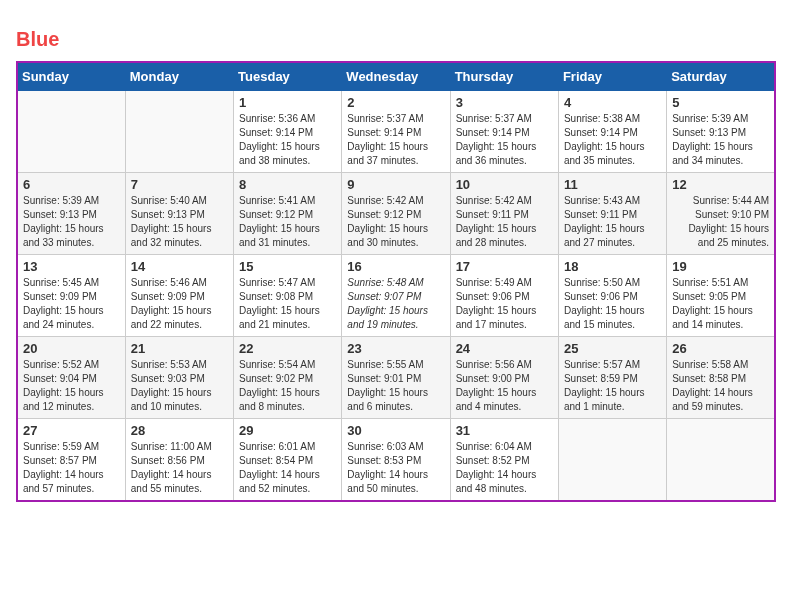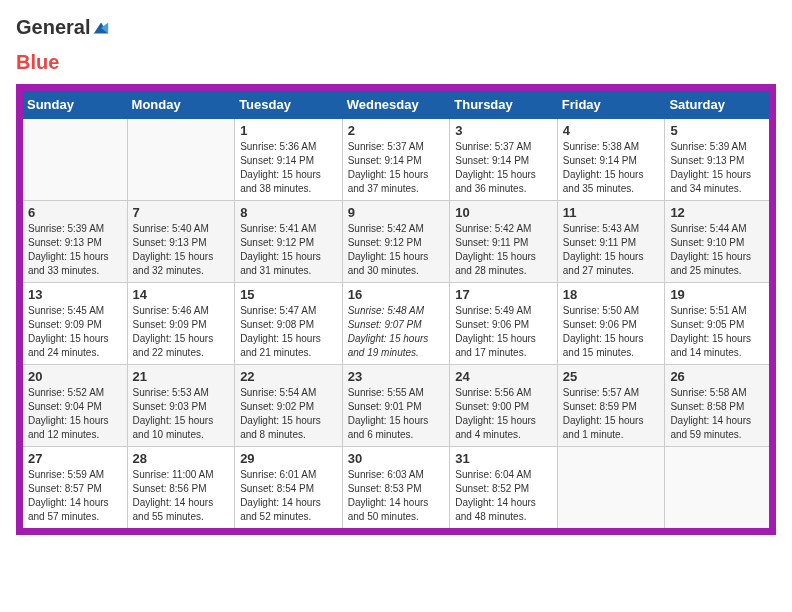--- a/index.html
+++ b/index.html
@@ -50,21 +50,21 @@
       color: #333;
       line-height: 1.1;
     }
     .subtitle {
       font-size: 14px;
       color: #555;
     }
     .calendar {
       width: 100%;
       border-collapse: collapse;
-      border: 7px solid #a21caf;
+      border: 2px solid #a21caf;
     }
     .calendar th {
       background-color: #1a5fa8;
       color: #fff;
       font-size: 13px;
       font-weight: bold;
       padding: 6px 4px;
       text-align: left;
       border: 1px solid #1a5fa8;
     }
@@ -97,27 +97,20 @@
     }
     .empty-cell {
       background: #f9f9f9 !important;
     }
   </style>
 </head>
 <body>
 
 <div class="header-area">
   <div class="logo">
-    <div class="logo-text">
-      <span class="logo-general">General</span>
-      <svg class="logo-icon" viewBox="0 0 20 20">
-        <polygon points="2,16 10,4 18,16" fill="#1a5fa8"></polygon>
-        <polygon points="10,10 18,4 18,16" fill="#4a9fd4"></polygon>
-      </svg>
-    </div>
     <span class="logo-blue">Blue</span>
   </div>
   <div class="title-area">
   </div>
 </div>
 
 <table class="calendar">
   <thead>
     <tr>
     <th>Sunday</th>
@@ -207,21 +200,21 @@
         </td>
         <td>
           <span class="day-number">11</span>
           <div class="day-info" style="white-space: pre-line;">Sunrise: 5:43 AM
 Sunset: 9:11 PM
 Daylight: 15 hours
 and 27 minutes.</div>
         </td>
         <td>
           <span class="day-number">12</span>
-          <div class="day-info" style="white-space: pre-line;">Sunrise: 5:44 AM
+          <div class="day-info" style="white-space: pre-line; text-align: right;">Sunrise: 5:44 AM
 Sunset: 9:10 PM
 Daylight: 15 hours
 and 25 minutes.</div>
         </td>
       </tr>
       <tr>
         <td>
           <span class="day-number">13</span>
           <div class="day-info" style="white-space: pre-line;">Sunrise: 5:45 AM
 Sunset: 9:09 PM

